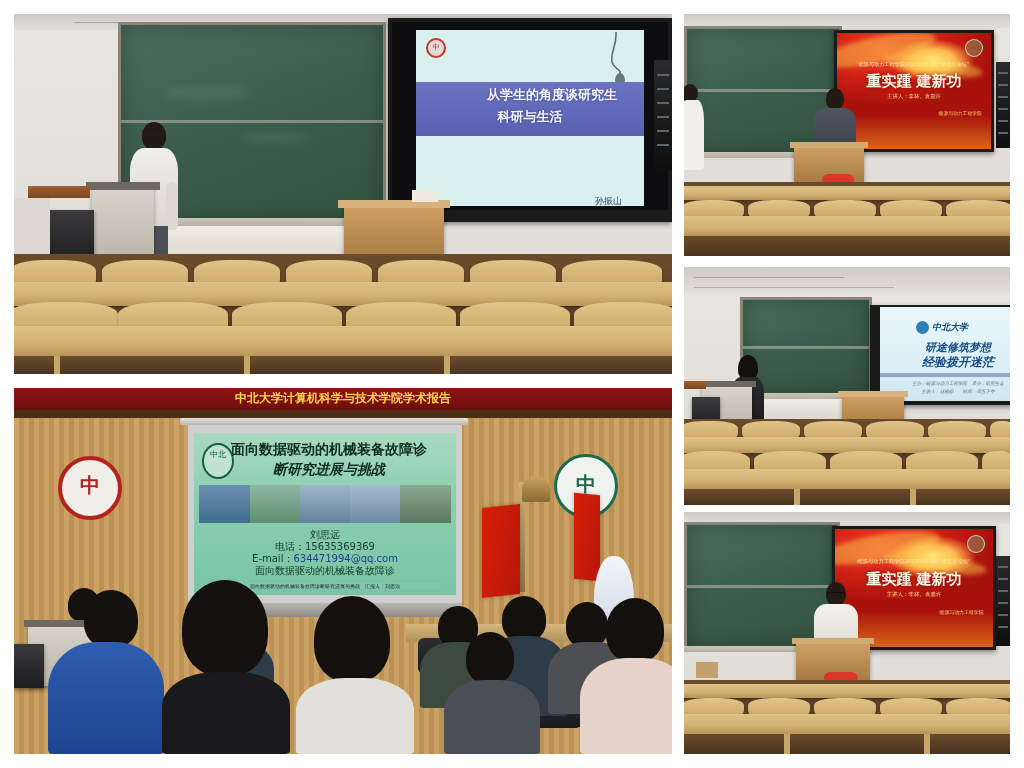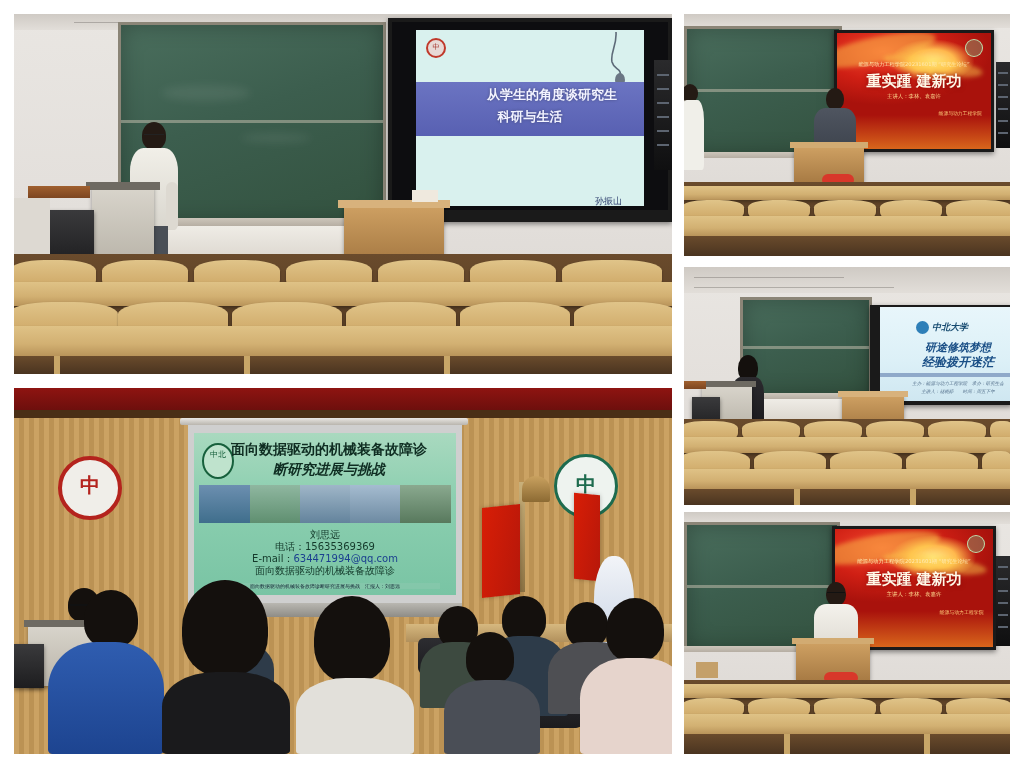--- a/index.html
+++ b/index.html
@@ -195,20 +195,21 @@
       <div style="position:absolute;left:40px;top:102px;width:6px;height:18px;background:#c8a668;"></div>
       <div style="position:absolute;left:230px;top:102px;width:6px;height:18px;background:#c8a668;"></div>
       <div style="position:absolute;left:430px;top:102px;width:6px;height:18px;background:#c8a668;"></div>
     </div>
   </div>
 
   <div class="photo" style="left:14px;top:388px;width:658px;height:366px;">
     <div class="panelwall" style="left:0;top:0;right:0;bottom:0;"></div>
 
     <div class="banner" style="left:0;top:0;width:658px;height:22px;"></div>
+    <div class="banner-txt slide-cjk" style="top:3px;font-size:12px;">中北大学计算机科学与技术学院学术报告</div>
     <div style="position:absolute;left:0;top:22px;width:658px;height:8px;background:#4a2f16;"></div>
 
     <div class="emblem-red" style="left:44px;top:68px;width:56px;height:56px;line-height:50px;font-size:20px;font-weight:bold;">中</div>
     <div class="emblem-green" style="left:540px;top:66px;width:58px;height:58px;line-height:54px;font-size:20px;font-weight:bold;">中</div>
 
     <div class="rollbar" style="left:166px;top:30px;width:288px;height:7px;"></div>
     <div class="screen" style="left:174px;top:37px;width:274px;height:178px;background:#cfcfcf;">
       <div class="g-slide" style="left:6px;top:8px;width:262px;height:162px;">
         <div class="g-logo" style="left:8px;top:10px;width:28px;height:28px;line-height:12px;padding-top:4px;">中北</div>
         <div class="g-title slide-cjk" style="top:8px;font-size:14px;white-space:normal;">面向数据驱动的机械装备故障诊</div>

